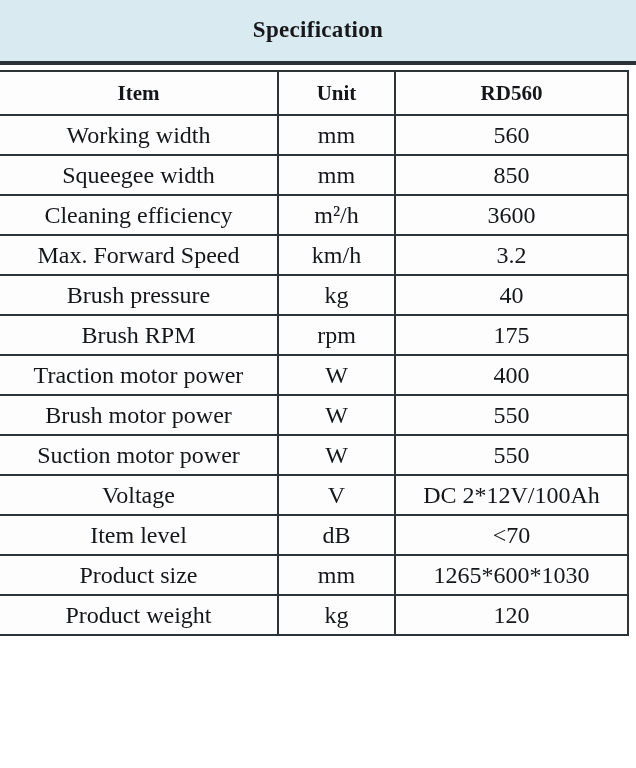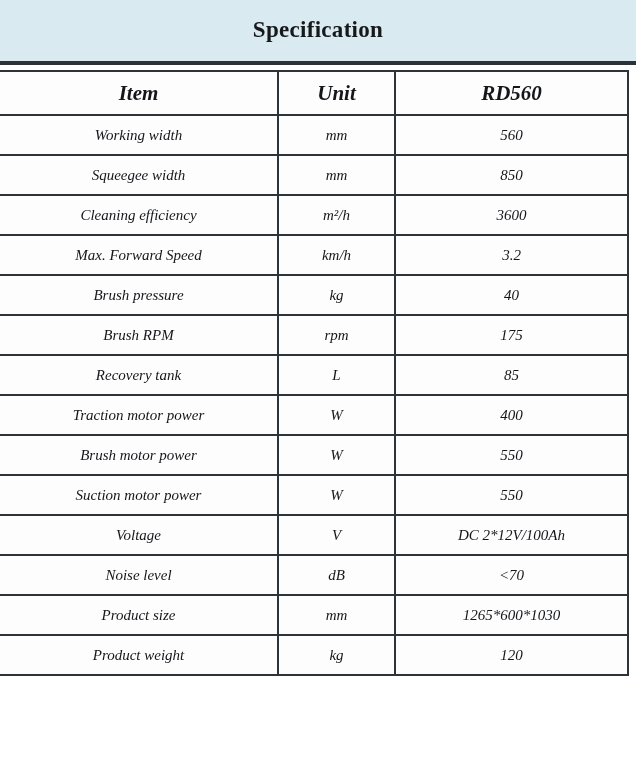--- a/index.html
+++ b/index.html
@@ -67,27 +67,25 @@
     overflow: hidden;
     padding: 0;
   }
   table.spec tr > *:first-child {
     border-left: none;
   }
   table.spec th {
     height: 42px;
     font-size: 21px;
     font-weight: bold;
-    font-style: italic;
   }
   table.spec td {
     height: 38px;
-    font-size: 15px;
+    font-size: 24px;
     font-weight: normal;
-    font-style: italic;
   }
 </style>
 </head>
 <body>
 
 <div class="screen">
 
   <div class="band">
     <h1 class="page-title">Specification</h1>
   </div>
@@ -132,46 +130,41 @@
           <td>Brush pressure</td>
           <td>kg</td>
           <td>40</td>
         </tr>
         <tr>
           <td>Brush RPM</td>
           <td>rpm</td>
           <td>175</td>
         </tr>
         <tr>
-          <td>Recovery tank</td>
-          <td>L</td>
-          <td>85</td>
-        </tr>
-        <tr>
           <td>Traction motor power</td>
           <td>W</td>
           <td>400</td>
         </tr>
         <tr>
           <td>Brush motor power</td>
           <td>W</td>
           <td>550</td>
         </tr>
         <tr>
           <td>Suction motor power</td>
           <td>W</td>
           <td>550</td>
         </tr>
         <tr>
           <td>Voltage</td>
           <td>V</td>
           <td>DC 2*12V/100Ah</td>
         </tr>
         <tr>
-          <td>Noise level</td>
+          <td>Item level</td>
           <td>dB</td>
           <td>&lt;70</td>
         </tr>
         <tr>
           <td>Product size</td>
           <td>mm</td>
           <td>1265*600*1030</td>
         </tr>
         <tr>
           <td>Product weight</td>

